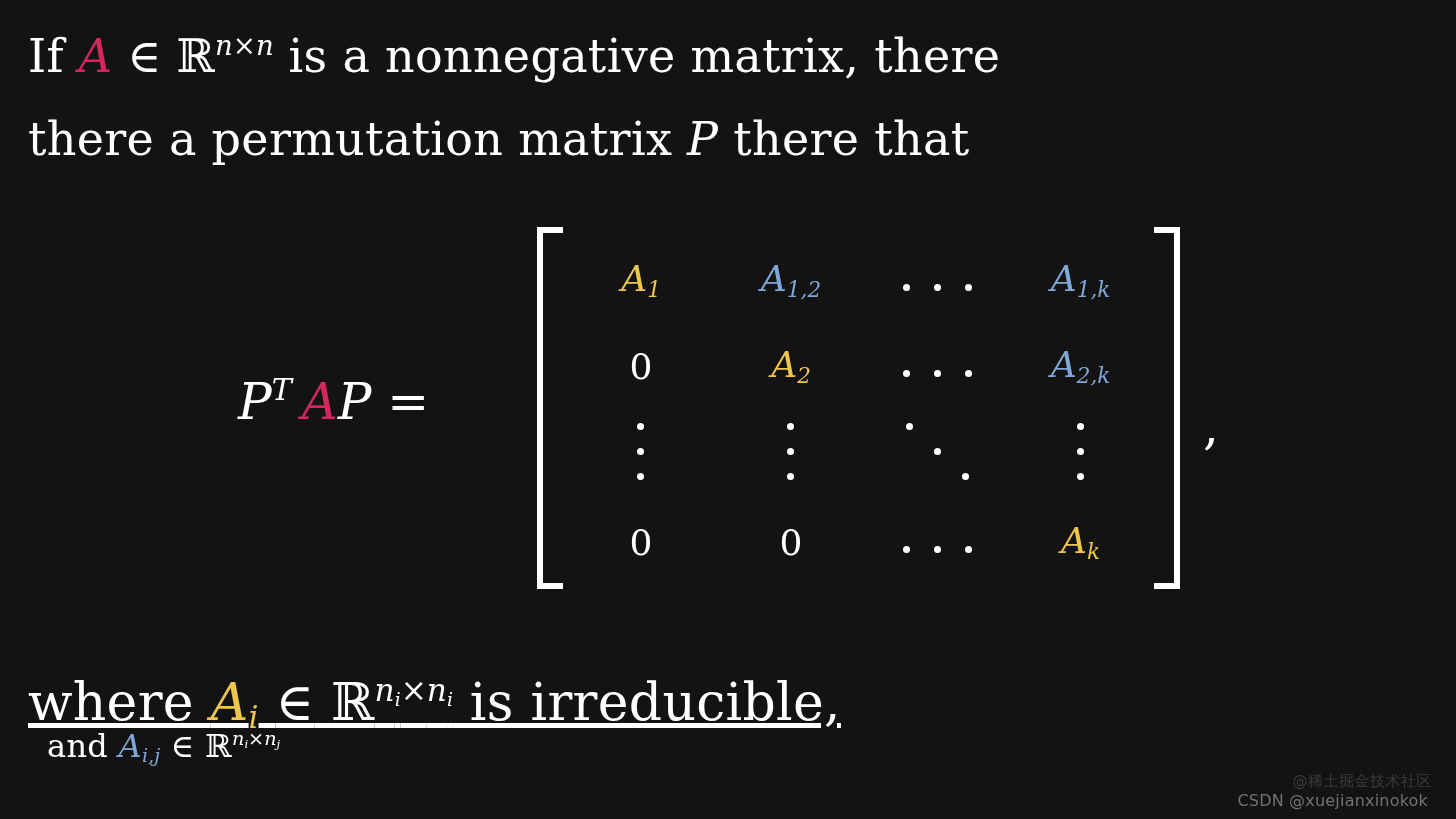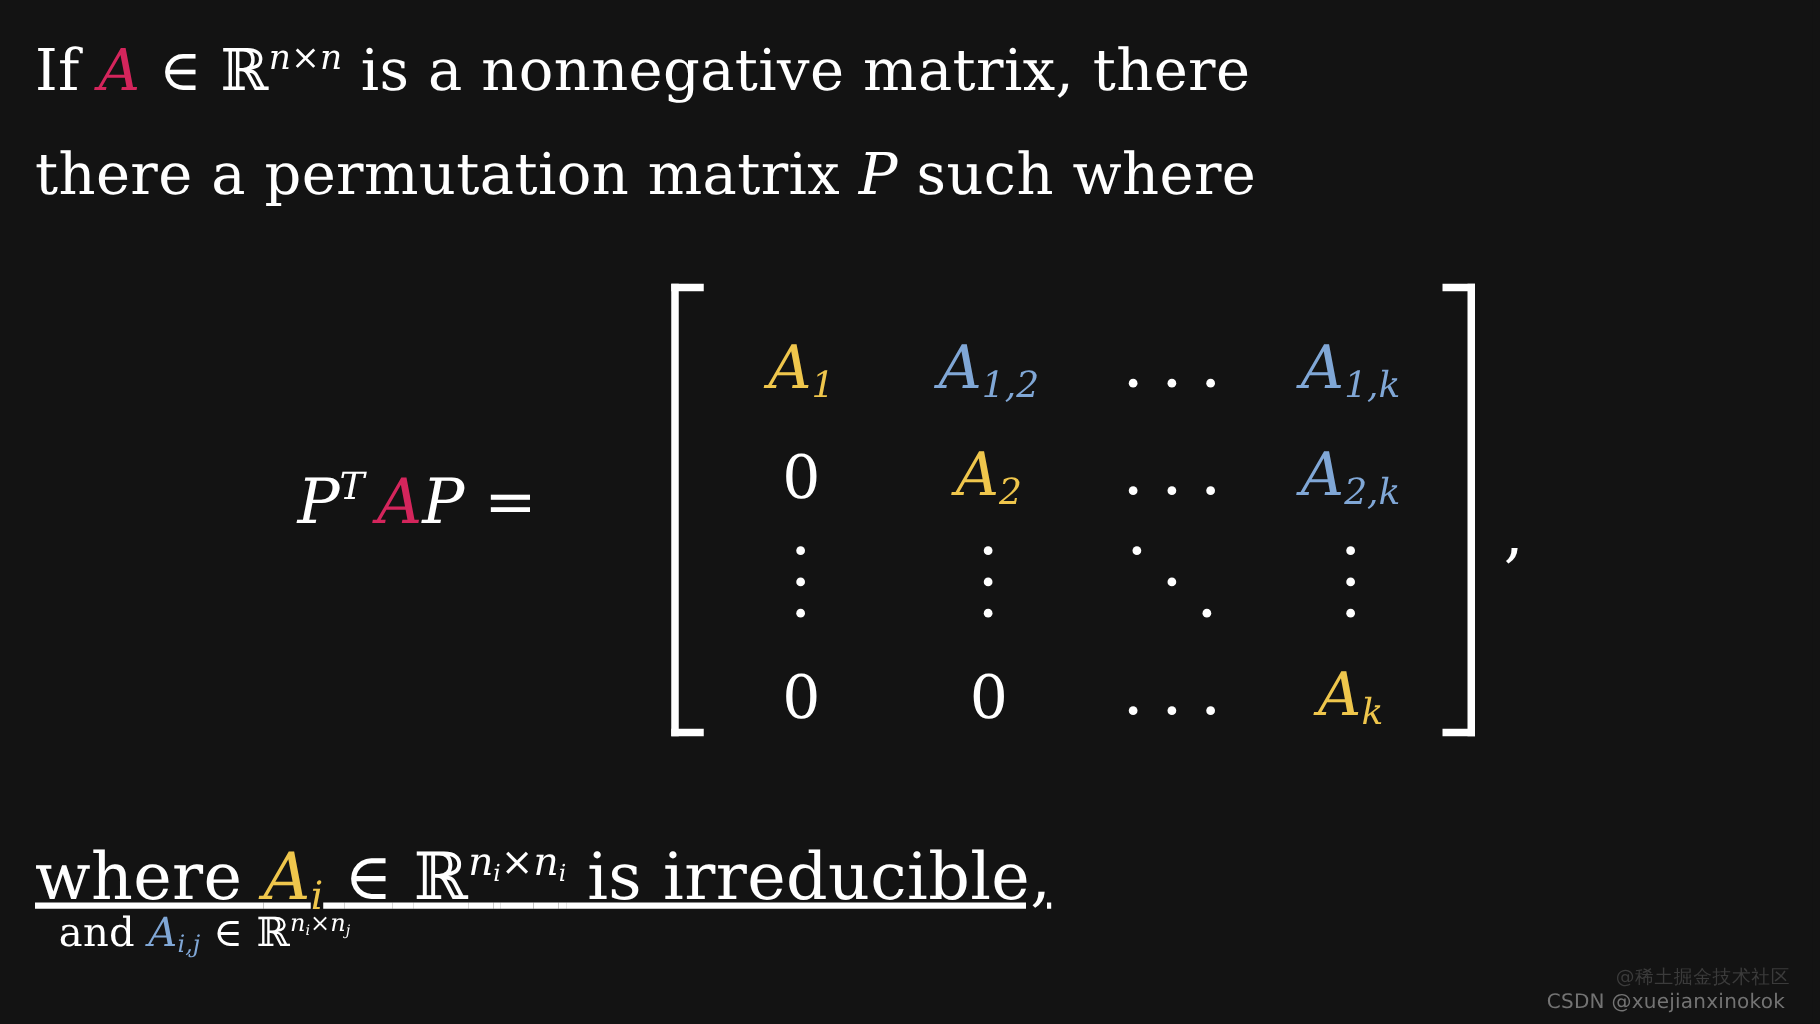--- a/index.html
+++ b/index.html
@@ -95,29 +95,29 @@
     left: 1154px;
     border-right: 6px solid #ffffff;
     border-top: 6px solid #ffffff;
     border-bottom: 6px solid #ffffff;
   }
 
   
   #matrix {
     position: absolute;
     left: 566px;
-    top: 250px;
+    top: 235px;
     width: 584px;
     height: 348px;
     display: grid;
     grid-template-columns: 150px 150px 145px 139px;
     grid-template-rows: 92px 80px 96px 80px;
     align-items: center;
     justify-items: center;
-    font-size: 48px;
+    font-size: 36px;
   }
   #matrix .cell {
     white-space: nowrap;
     line-height: 1;
   }
 
   
   .dots { display: inline-block; position: relative; }
   .dots i {
     position: absolute;
@@ -174,21 +174,21 @@
 </head>
 <body>
 
 <div id="slide">
 
   <div class="mathline" id="line1">
     <span class="op">If </span><span class="var c-crimson">A</span><span class="op">&nbsp;</span><span class="op">∈</span><span class="op">&nbsp;</span><span class="bb">ℝ</span><sup class="sm">n×n</sup><span class="op"> is a nonnegative matrix, there</span>
   </div>
 
   <div class="mathline" id="line2">
-    <span class="op">there a permutation matrix </span><span class="var c-white">P</span><span class="op"> such where</span>
+    <span class="op">there a permutation matrix </span><span class="var c-white">P</span><span class="op"> there that</span>
   </div>
 
   <div id="equation">
 
     <div class="eq-lhs">
       <span class="var c-white">P</span><sup class="sm">T</sup><span class="op"> </span><span class="var c-crimson">A</span><span class="var c-white">P</span><span class="op">&nbsp;</span><span class="op c-white">=</span>
     </div>
 
     <div class="bracket left"></div>
     <div class="bracket right"></div>

